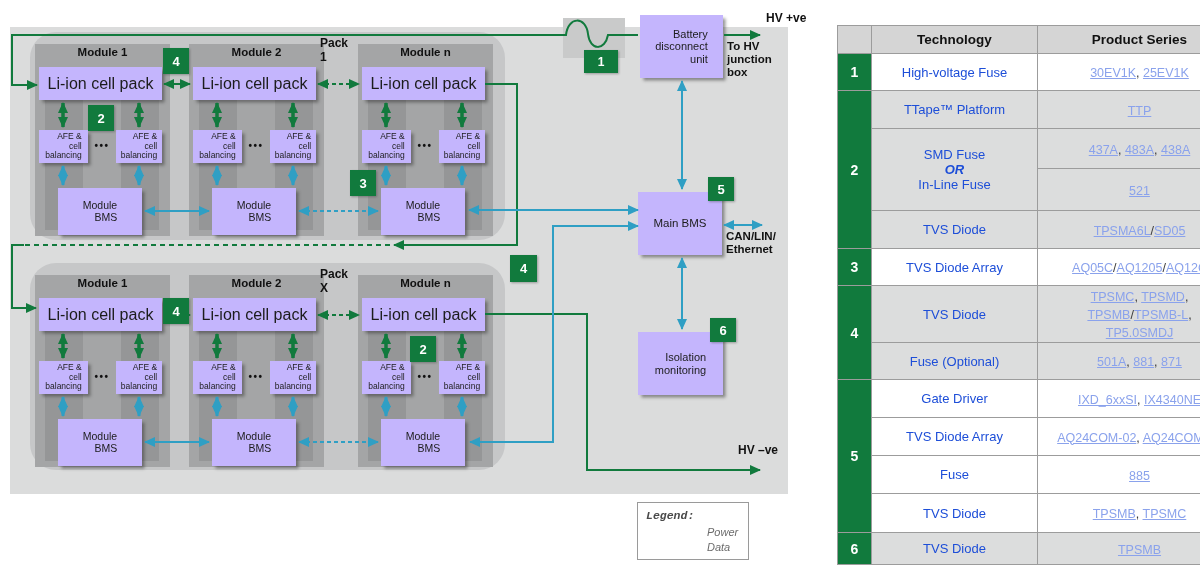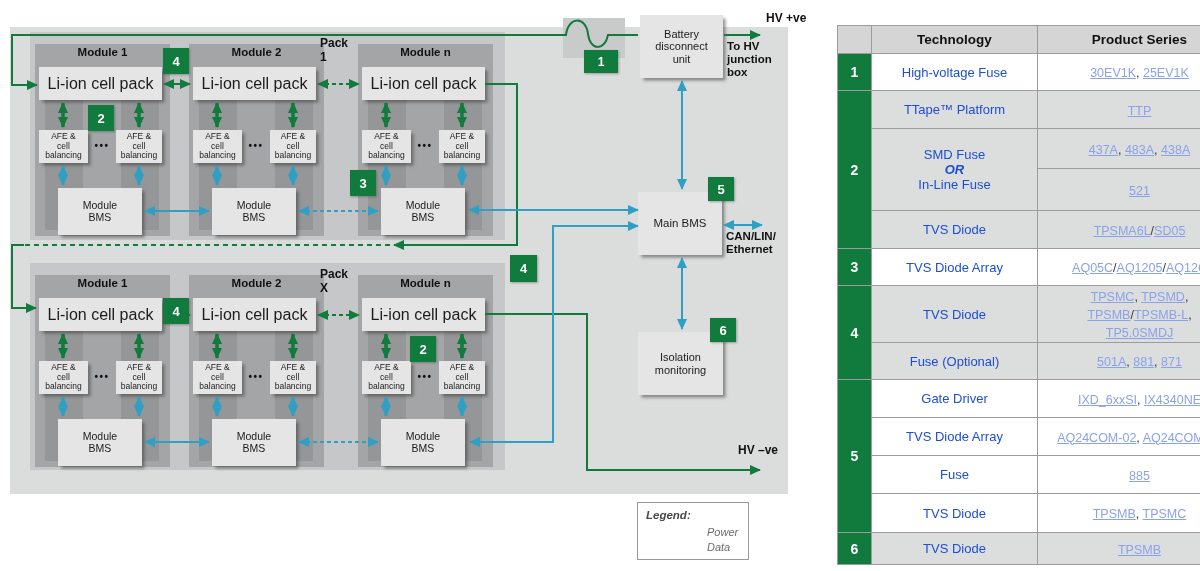--- a/index.html
+++ b/index.html
@@ -1,24 +1,24 @@
 <!DOCTYPE html>
 <html><head>
 <meta charset="utf-8">
 <style>
   html,body{margin:0;padding:0;background:#ffffff;font-family:"Liberation Sans",sans-serif;}
   .stage{position:relative;width:1200px;height:571px;background:#fff;overflow:hidden;}
   .abs{position:absolute;}
   
   .gray-outer{background:#dbdcdc;}
-  .pack{background:#c6c7c8;}
+  .pack{background:#c6c7c8;border-radius:26px;}
   .module{background:#a4a5a6;}
   .strip{background:#959697;}
-  .wbox{background:#e5e5e5;box-shadow:2.5px 2.5px 3px rgba(60,60,60,.55);
-        display:flex;align-items:center;justify-content:center;text-align:center;
+  .wbox{background:#c4b5fd;box-shadow:2.5px 2.5px 3px rgba(60,60,60,.55);
+        display:flex;align-items:center;justify-content:center;text-align:right;
         color:#1c1c1c;white-space:pre-line;line-height:1.12;}
   .cellpack{font-weight:normal;font-size:16px;}
   .afe{font-size:8.5px;}
   .bms{font-size:10.5px;}
   .bigbox{font-size:11px;}
   .mtitle{position:absolute;left:0;right:0;top:2px;text-align:center;font-weight:bold;font-size:11.5px;color:#101010;}
   .dots{position:absolute;font-weight:bold;font-size:10px;letter-spacing:1.5px;color:#111;text-align:center;}
   .badge{background:#117a3d;color:#ffffff;display:flex;align-items:center;justify-content:center;
          font-weight:bold;font-size:13px;box-shadow:1px 1px 2px rgba(60,60,60,.4);}
   .lab{font-weight:bold;color:#111;white-space:pre-line;line-height:1.15;font-size:11.5px;}
@@ -239,21 +239,21 @@
 
   <div class="abs lab" style="left:734px;top:12px;width:56px;font-size:12px;padding-left:32px;">HV +ve</div>
   <div class="abs lab" style="left:727px;top:40px;width:62px;">To HV
 junction
 box</div>
   <div class="abs lab" style="left:726px;top:230px;width:64px;">CAN/LIN/
 Ethernet</div>
   <div class="abs lab" style="left:738px;top:444px;width:56px;font-size:12px;">HV –ve</div>
 
   <div class="abs legend" style="left:637px;top:502px;width:110px;height:56px;">
-    <div class="abs legtitle" style="left:8px;top:6px;">Legend:</div>
+    <div class="abs legtitle" style="left:8px;top:6px;font-family:Liberation Mono, monospace;">Legend:</div>
     <div class="abs legtext" style="left:69px;top:23px;">Power</div>
     <div class="abs legtext" style="left:69px;top:38px;">Data</div>
   </div>
 
   <div class="abs" style="left:793px;top:25px;padding-left:44px;">
     <table class="ptable">
       <colgroup>
           <col style="width:34px">
           <col style="width:166px">
           <col style="width:204px">

